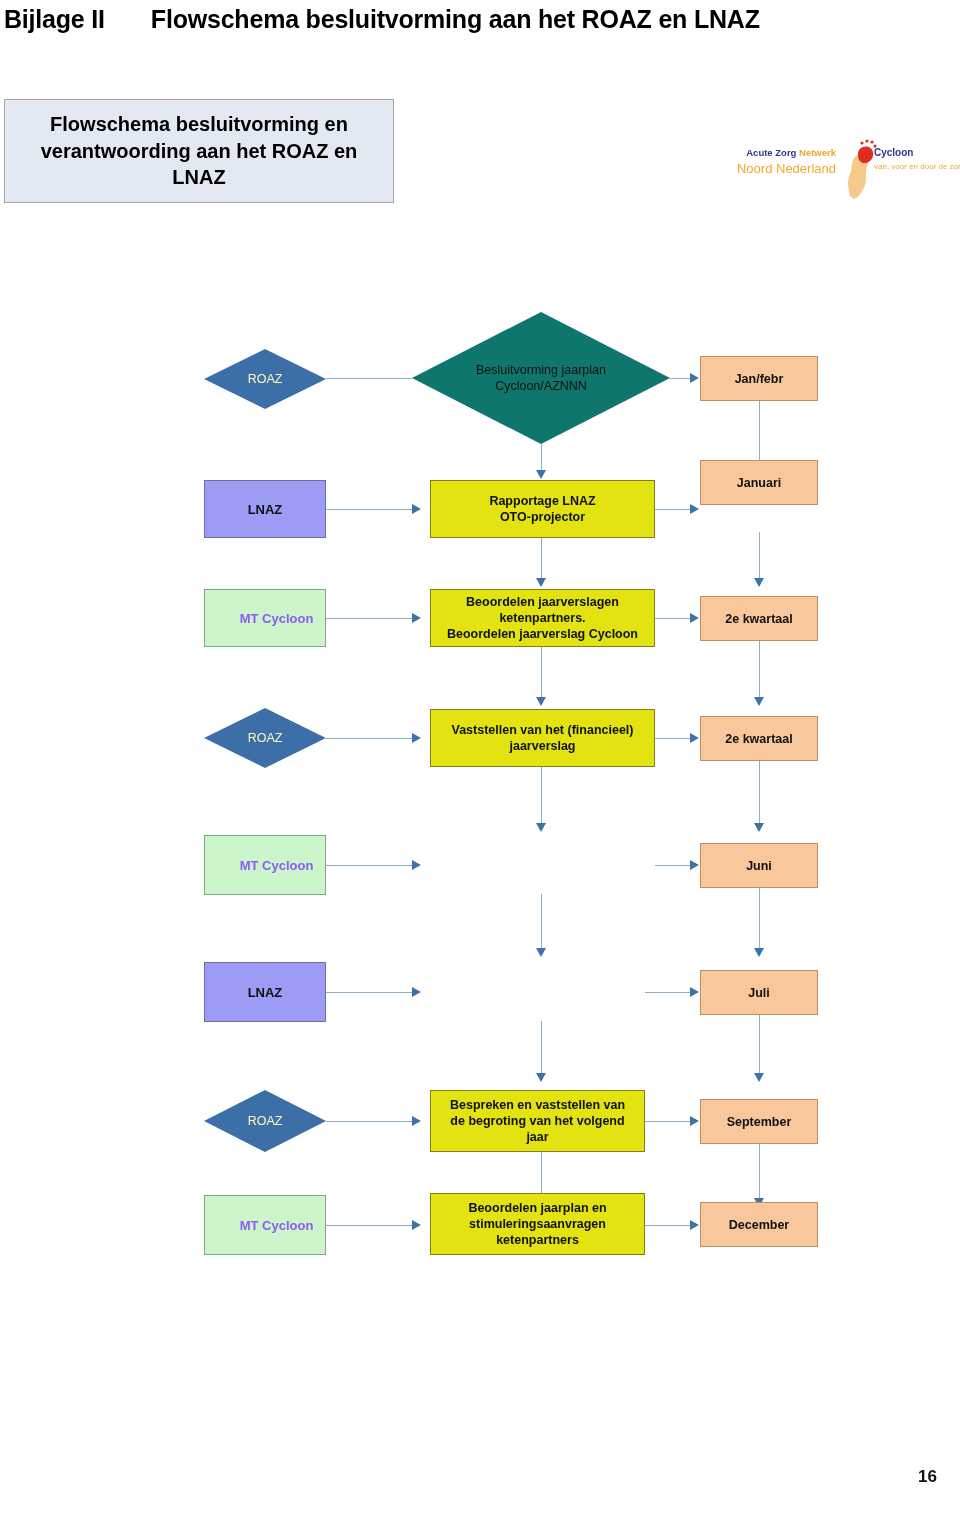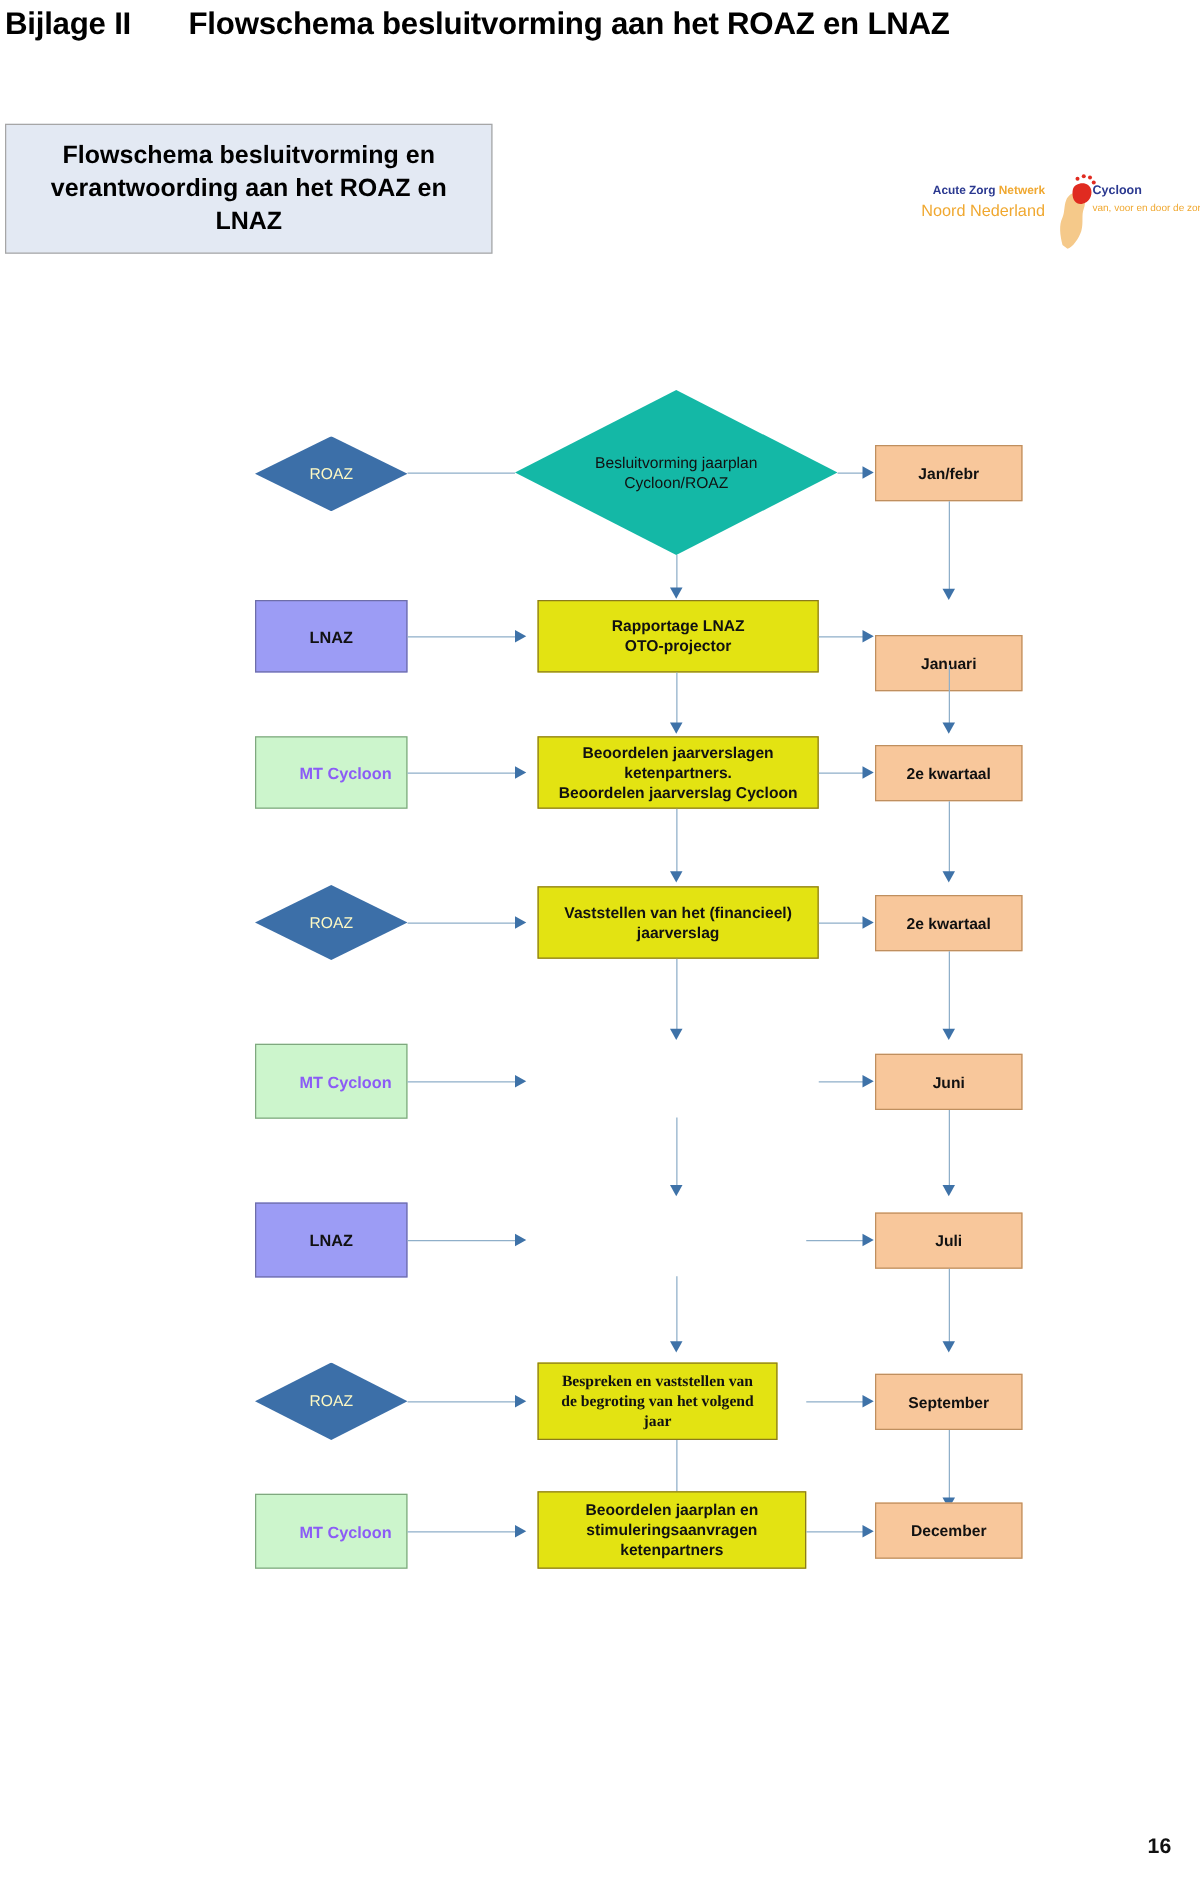--- a/index.html
+++ b/index.html
@@ -50,21 +50,21 @@
 
   
   .actor-mt{background:#CCF5CC;border:1px solid #7FA87F;}
   .actor-mt .lbl{font-size:13px;font-weight:bold;color:#8b5cf6;padding-left:28px;}
 
   
   .proc-rect{background:#E3E312;border:1.5px solid #8A7A1E;}
   .proc-rect .lbl{font-size:12.5px;font-weight:bold;color:#111;line-height:1.28;}
 
   
-  .proc-diamond{background:#14b8a6;
+  .proc-diamond{background:#0f766e;
       clip-path:polygon(50% 0%,100% 50%,50% 100%,0% 50%);justify-content:center;}
   .proc-diamond .lbl{font-size:12.5px;font-weight:normal;color:#111;line-height:1.3;}
 
   
   .time-rect{background:#F8C79B;border:1px solid #BF8F5F;}
   .time-rect .lbl{font-size:12.5px;font-weight:bold;color:#111;}
 
   
   .hline{position:absolute;height:1px;background:#8FAFC9;}
   .vline{position:absolute;width:1px;background:#8FAFC9;}
@@ -113,21 +113,21 @@
 <div id="flow">
 
   <div class="node actor-diamond" style="left:204px;top:349px;width:122px;height:60px;">
     <div class="lbl">ROAZ</div>
   </div>
   <div class="hline" style="left:326px;top:378px;width:86px;"></div>
 
   <div class="node proc-diamond" style="left:412px;top:312px;width:258px;height:132px;">
     <div class="lbl">
       <div>Besluitvorming jaarplan</div>
-      <div>Cycloon/ROAZ</div>
+      <div>Cycloon/AZNNN</div>
     </div>
   </div>
   <div class="hline" style="left:670px;top:378px;width:22px;"></div>
   <div class="arrow-r" style="left:690px;top:373px;"></div>
 
   <div class="node time-rect" style="left:700px;top:356px;width:118px;height:45px;">
     <div class="lbl">Jan/febr</div>
   </div>
 
   <div class="vline" style="left:541px;top:444px;height:28px;"></div>
@@ -143,21 +143,21 @@
 
   <div class="node proc-rect" style="left:430px;top:480px;width:225px;height:58px;">
     <div class="lbl">
       <div>Rapportage LNAZ</div>
       <div>OTO-projector</div>
     </div>
   </div>
   <div class="hline" style="left:655px;top:509px;width:37px;"></div>
   <div class="arrow-r" style="left:690px;top:504px;"></div>
 
-  <div class="node time-rect" style="left:700px;top:508px;width:118px;height:45px;">
+  <div class="node time-rect" style="left:700px;top:460px;width:118px;height:45px;">
     <div class="lbl">Januari</div>
   </div>
 
   <div class="vline" style="left:541px;top:538px;height:42px;"></div>
   <div class="arrow-d" style="left:536px;top:578px;"></div>
   <div class="vline" style="left:759px;top:532px;height:48px;"></div>
   <div class="arrow-d" style="left:754px;top:578px;"></div>
 
   <div class="node actor-mt" style="left:204px;top:589px;width:122px;height:58px;">
     <div class="lbl">MT Cycloon</div>
@@ -243,21 +243,21 @@
   <div class="arrow-d" style="left:536px;top:1073px;"></div>
   <div class="vline" style="left:759px;top:1015px;height:60px;"></div>
   <div class="arrow-d" style="left:754px;top:1073px;"></div>
 
   <div class="node actor-diamond" style="left:204px;top:1090px;width:122px;height:62px;">
     <div class="lbl">ROAZ</div>
   </div>
   <div class="hline" style="left:326px;top:1121px;width:88px;"></div>
   <div class="arrow-r" style="left:412px;top:1116px;"></div>
 
-  <div class="node proc-rect" style="left:430px;top:1090px;width:192px;height:62px;font-family:Liberation Serif, serif;">
+  <div class="node proc-rect" style="left:430px;top:1090px;width:215px;height:62px;">
     <div class="lbl">
       <div>Bespreken en vaststellen van</div>
       <div>de begroting van het volgend</div>
       <div>jaar</div>
     </div>
   </div>
   <div class="hline" style="left:645px;top:1121px;width:47px;"></div>
   <div class="arrow-r" style="left:690px;top:1116px;"></div>
 
   <div class="node time-rect" style="left:700px;top:1099px;width:118px;height:45px;">

